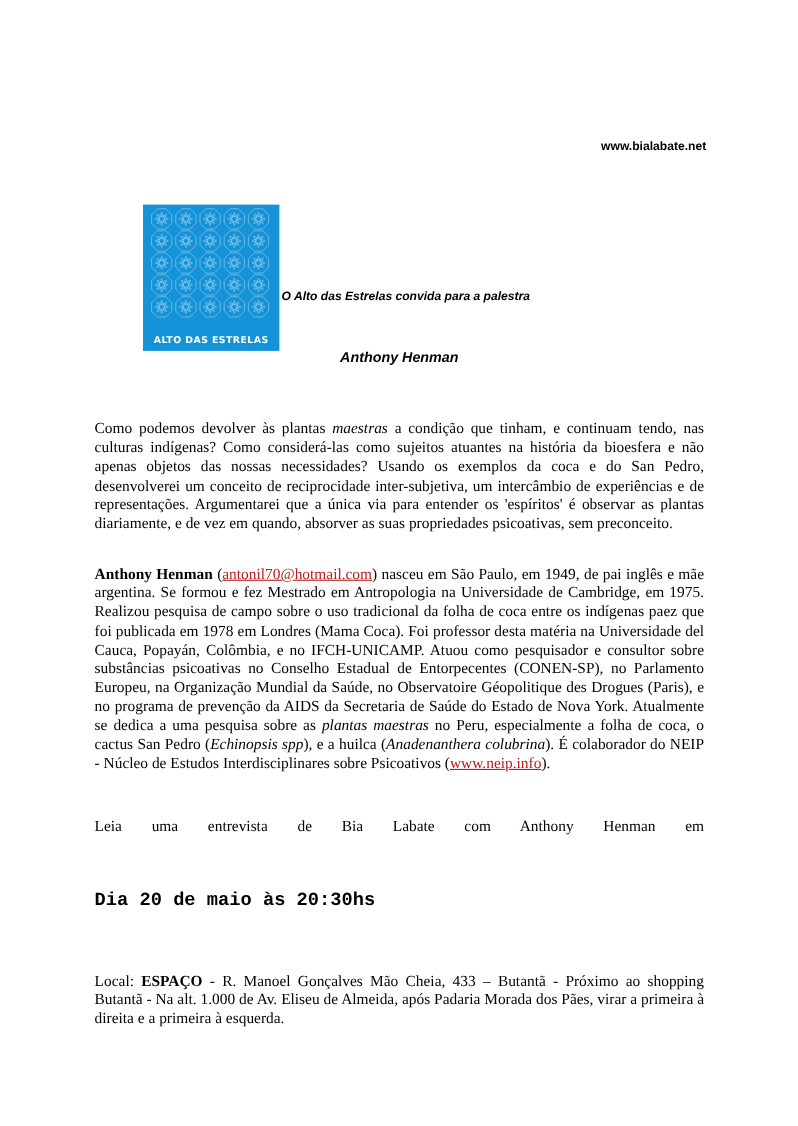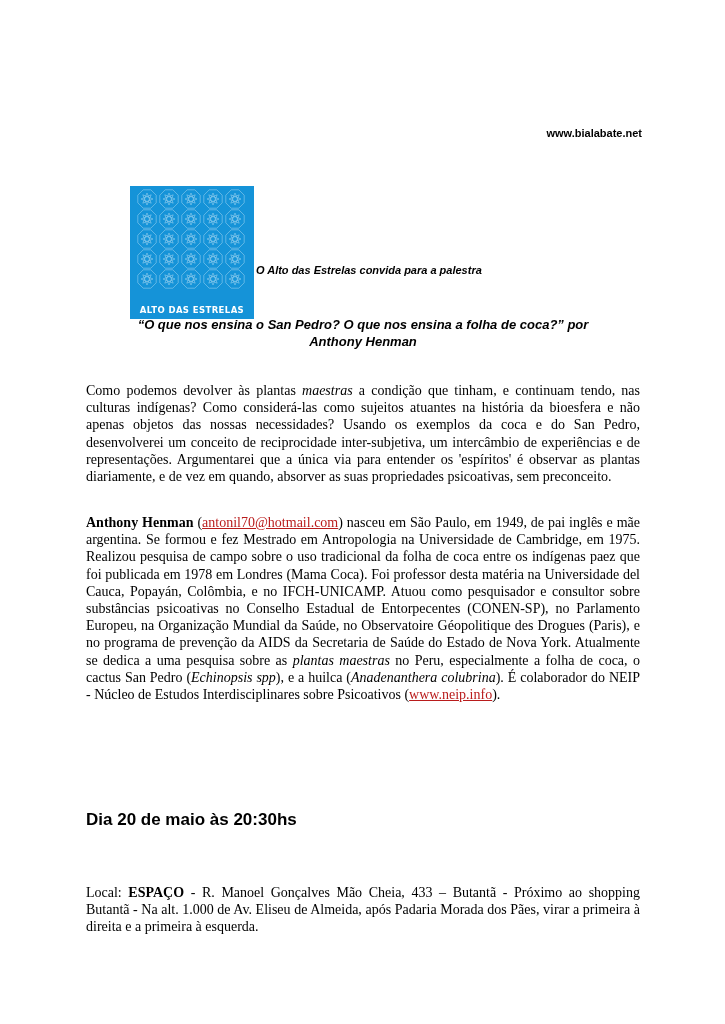--- a/index.html
+++ b/index.html
@@ -35,21 +35,21 @@
     text-align: justify; margin: 0;
   }
   .p1 { top: 382px; }
   .p2 { top: 514px; }
   .p3 { top: 743px; text-align-last: justify; }
   .p3 .line2 { display: block; text-align-last: left; }
   .p4 { top: 884px; }
   a { color: #b91c1c; text-decoration: underline; }
   .date-heading {
     position: absolute; left: 86px; top: 810px;
-    font-family: Liberation Sans, sans-serif; font-weight: bold; font-size: 17px;
+    font-family: Liberation Mono, monospace; font-weight: bold; font-size: 17px;
   }
   em { font-style: italic; }
   strong { font-weight: bold; }
 </style>
 </head>
 <body>
 
 <div class="site-url">www.bialabate.net</div>
 
 <div class="logo">
@@ -106,25 +106,24 @@
         <polygon points="108.2,93.8 102.8,99.2 95.2,99.2 89.8,93.8 89.8,86.2 95.2,80.8 102.8,80.8 108.2,86.2"></polygon>
         <polygon points="105.0,90.0 94.8,94.2 99.0,84.0 103.2,94.2 93.0,90.0 103.2,85.8 99.0,96.0 94.8,85.8"></polygon>
       </g>
   </svg>
   <div class="logo-text">ALTO DAS ESTRELAS</div>
 </div>
 
 <div class="invite-title">O Alto das Estrelas convida para a palestra</div>
 
 <div class="talk-title">
-  <div>“O que nos ensina o San Pedro? O que nos ensina a folha de coca?” por</div>
   <div>Anthony Henman</div>
 </div>
 
 <p class="para p1"><span>Como podemos devolver às plantas </span><em>maestras</em><span> a condição que tinham, e continuam tendo, nas culturas indígenas? Como considerá-las como sujeitos atuantes na história da bioesfera e não apenas objetos das nossas necessidades? Usando os exemplos da coca e do San Pedro, desenvolverei um conceito de reciprocidade inter-subjetiva, um intercâmbio de experiências e de representações. Argumentarei que a única via para entender os 'espíritos' é observar as plantas diariamente, e de vez em quando, absorver as suas propriedades psicoativas, sem preconceito.</span></p>
 
 <p class="para p2"><strong>Anthony Henman</strong><span> (</span><a>antonil70@hotmail.com</a><span>) nasceu em São Paulo, em 1949, de pai inglês e mãe argentina. Se formou e fez Mestrado em Antropologia na Universidade de Cambridge, em 1975. Realizou pesquisa de campo sobre o uso tradicional da folha de coca entre os indígenas paez que foi publicada em 1978 em Londres (Mama Coca). Foi professor desta matéria na Universidade del Cauca, Popayán, Colômbia, e no IFCH-UNICAMP. Atuou como pesquisador e consultor sobre substâncias psicoativas no Conselho Estadual de Entorpecentes (CONEN-SP), no Parlamento Europeu, na Organização Mundial da Saúde, no Observatoire Géopolitique des Drogues (Paris), e no programa de prevenção da AIDS da Secretaria de Saúde do Estado de Nova York. Atualmente se dedica a uma pesquisa sobre as </span><em>plantas maestras</em><span> no Peru, especialmente a folha de coca, o cactus San Pedro (</span><em>Echinopsis spp</em><span>), e a huilca (</span><em>Anadenanthera colubrina</em><span>). É colaborador do NEIP - Núcleo de Estudos Interdisciplinares sobre Psicoativos (</span><a>www.neip.info</a><span>).</span></p>
 
-<p class="para p3"></p>
+<p class="para p3"><span>Leia uma entrevista de Bia Labate com Anthony Henman em</span></p>
 
 <div class="date-heading">Dia 20 de maio às 20:30hs</div>
 
 <p class="para p4"><span>Local: </span><strong>ESPAÇO</strong><span> - R. Manoel Gonçalves Mão Cheia, 433 – Butantã - Próximo ao shopping Butantã - Na alt. 1.000 de Av. Eliseu de Almeida, após Padaria Morada dos Pães, virar a primeira à direita e a primeira à esquerda.</span></p>
 
 </body></html>

